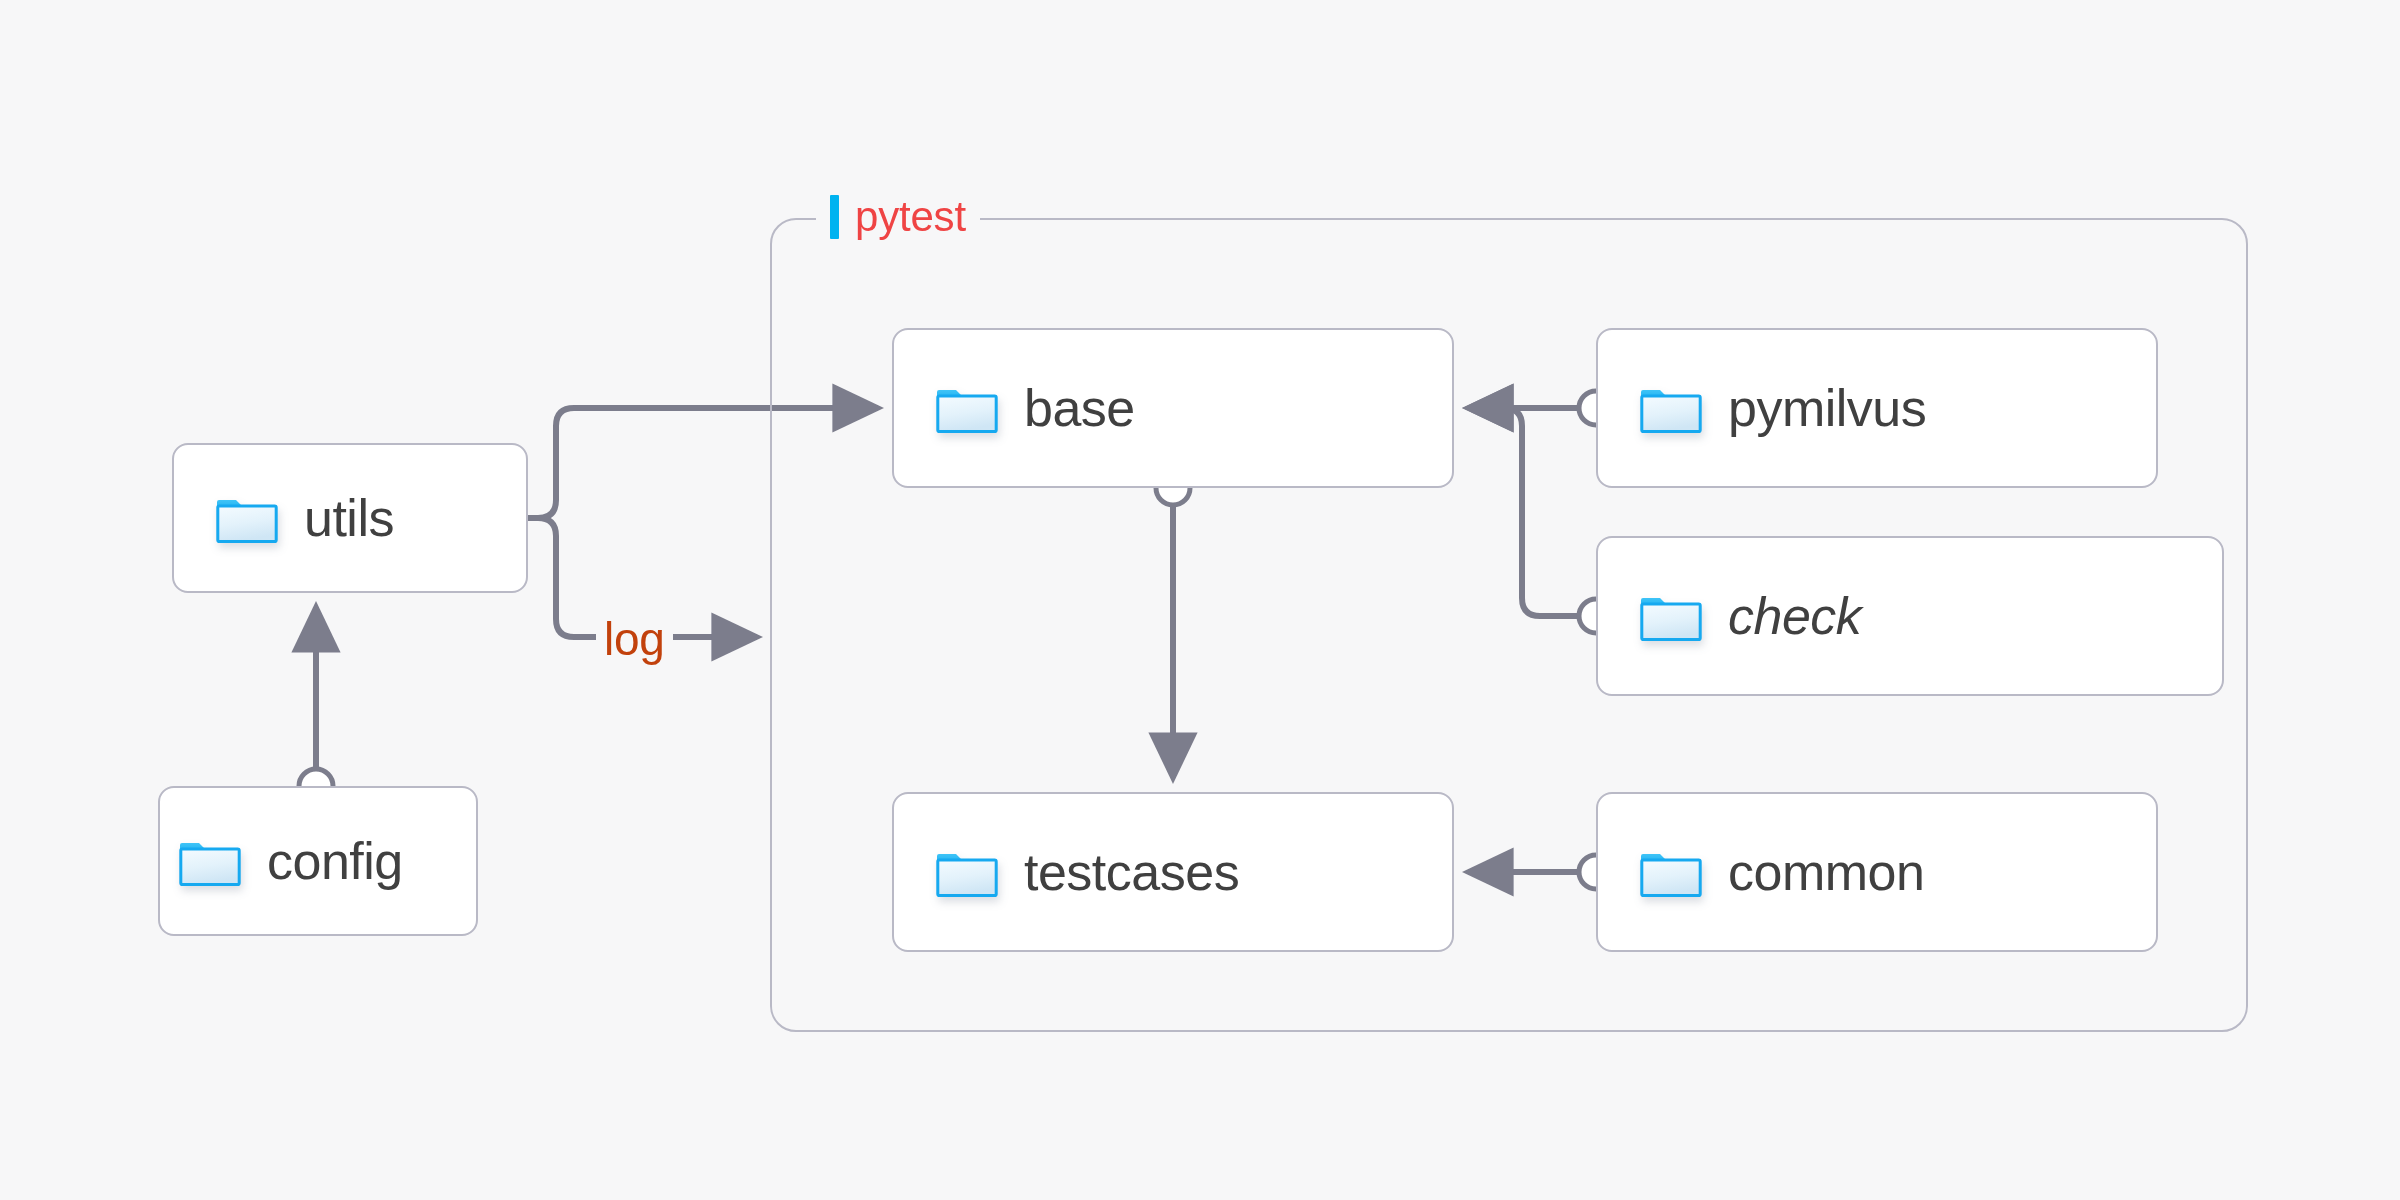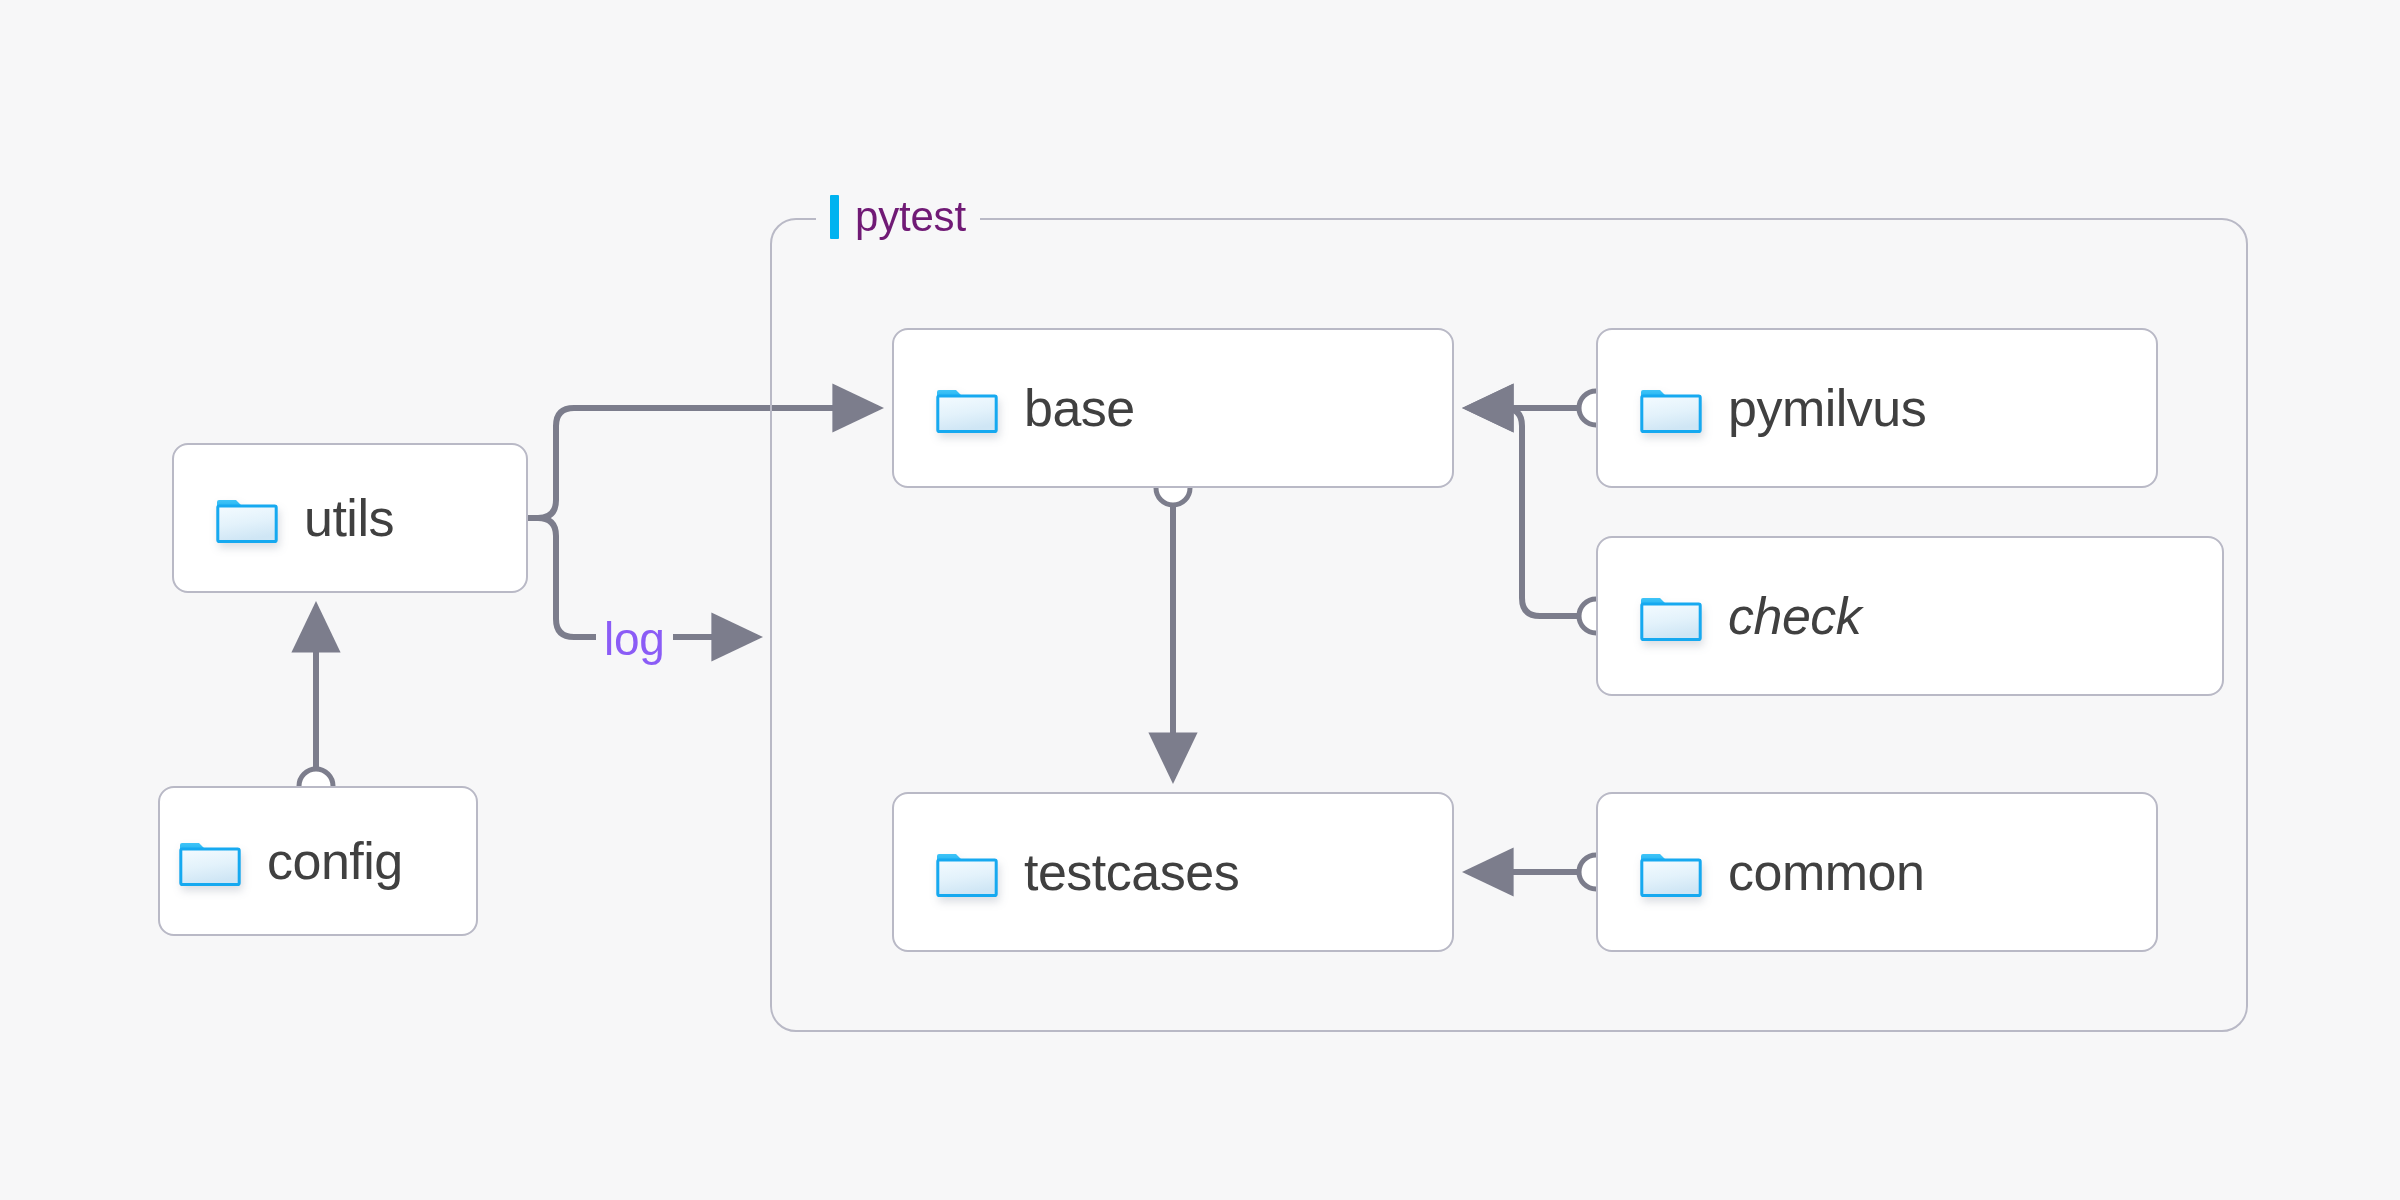--- a/index.html
+++ b/index.html
@@ -41,21 +41,21 @@
   }
   .group-label-bar {
     width: 9px;
     height: 44px;
     background: #00b3f0;
     border-radius: 1px;
     flex: none;
   }
   .group-label-text {
     font-size: 42px;
-    color: #701a75;
+    color: #ef4444;
     letter-spacing: -0.2px;
     white-space: nowrap;
   }
   .node {
     position: absolute;
     box-sizing: border-box;
     background: #ffffff;
     border: 2.5px solid #b9b9c6;
     border-radius: 16px;
     display: flex;
@@ -72,21 +72,21 @@
   .folder-icon {
     flex: none;
     width: 62px;
     height: 54px;
     display: block;
     filter: drop-shadow(2px 5px 4px rgba(40,60,90,0.17));
   }
   .edge-label {
     position: absolute;
     font-size: 46px;
-    color: #8b5cf6;
+    color: #c2410c;
     letter-spacing: -0.3px;
     white-space: nowrap;
     background: #f7f7f8;
     padding: 0 8px;
   }
 </style>
 </head>
 <body>
 
 <div id="canvas">

